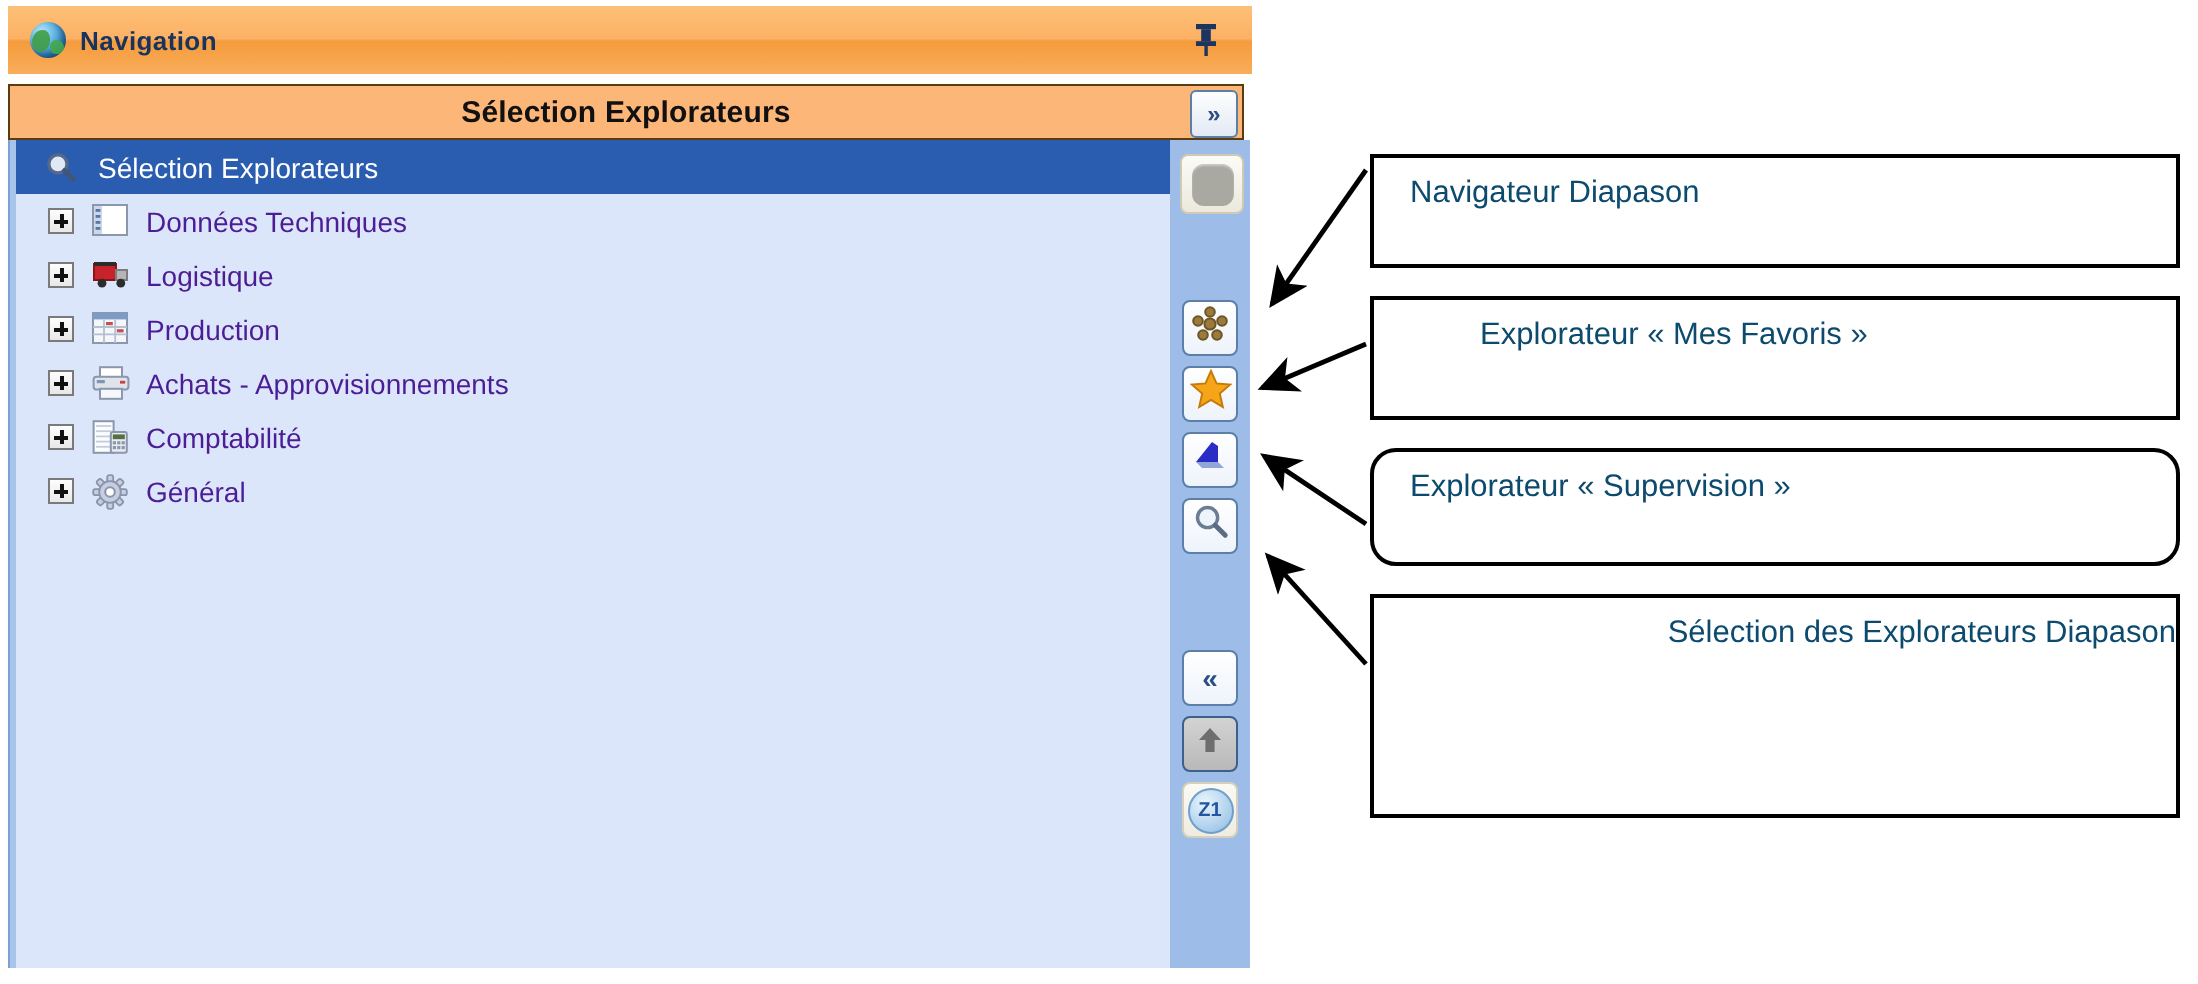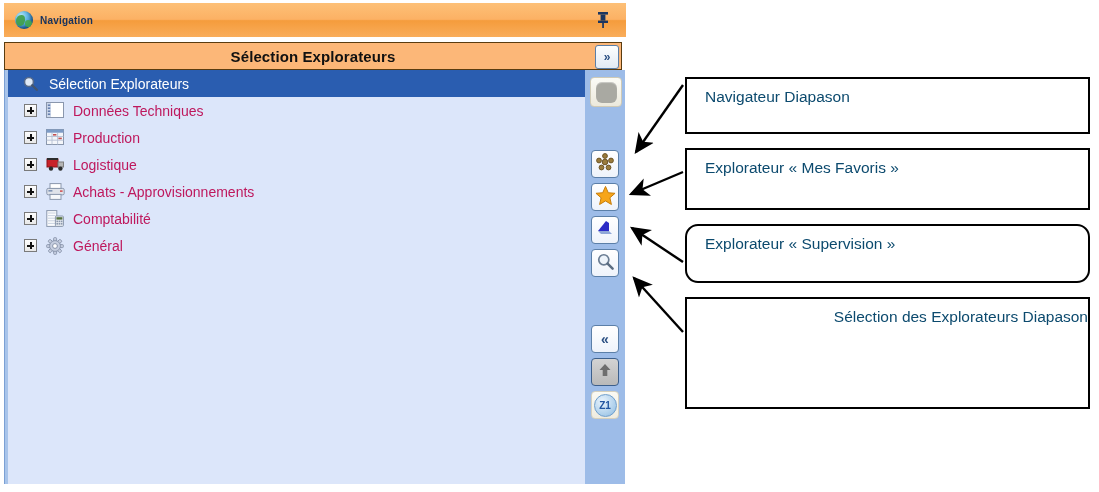--- a/index.html
+++ b/index.html
@@ -32,21 +32,21 @@
   }
   #title-bar .globe:before{
     content:"";position:absolute;left:1px;top:4px;width:9px;height:11px;
     background:#3f9e49;border-radius:60% 40% 55% 45%;opacity:.92;
   }
   #title-bar .globe:after{
     content:"";position:absolute;left:10px;top:9px;width:7px;height:7px;
     background:#44a84e;border-radius:50% 60% 40% 50%;opacity:.9;
   }
   #title-text{
-    font-size:10px;font-weight:bold;color:#17335e;letter-spacing:.2px;text-align:center;
+    font-size:13px;font-weight:bold;color:#17335e;letter-spacing:.2px;text-align:center;
   }
   #pin-icon{
     position:absolute;right:16px;top:8px;width:14px;height:18px;
   }
 
   #subheader{
     position:absolute;left:4px;top:42px;width:618px;height:28px;
     background:#fcb778;border:1px solid #5a3c10;
     box-sizing:border-box;
     display:flex;align-items:center;justify-content:center;
@@ -69,21 +69,21 @@
     border-left:1px solid #7ba0d4;
     box-sizing:border-box;
   }
   #tree{
     position:absolute;left:3px;top:0px;width:578px;height:414px;
     background:#dce6fa;
     overflow:hidden;
   }
   .row{
     height:27px;display:flex;align-items:center;
-    font-size:14px;color:#be185d;
+    font-size:14px;color:#4c1d95;
     white-space:nowrap;
   }
   .row.selected{
     background:#2a5db0;color:#ffffff;
   }
   .plus{
     width:13px;height:13px;flex:none;margin-left:16px;margin-right:9px;
     background:linear-gradient(to bottom,#fdfdfd,#e8e8e8);
     border:1px solid #7a7a7a;
     position:relative;box-sizing:border-box;
@@ -177,46 +177,46 @@
                 <rect x="1.8" y="2.5" width="2.4" height="1.4"></rect>
                 <rect x="1.8" y="5.5" width="2.4" height="1.4"></rect>
                 <rect x="1.8" y="8.5" width="2.4" height="1.4"></rect>
                 <rect x="1.8" y="11.5" width="2.4" height="1.4"></rect>
               </g>
             </svg></span>
           <span class="lbl">Données Techniques</span>
         </div>
         <div class="row">
           <span class="plus"></span>
+          <span class="nicon"><svg width="19" height="16" viewBox="0 0 19 16">
+              <rect x="1" y="3" width="11" height="8" fill="#c8222a" stroke="#8d1219"></rect>
+              <rect x="12" y="6" width="5.5" height="5" fill="#b5b5b5" stroke="#7d7d7d"></rect>
+              <rect x="1" y="2" width="11" height="2" fill="#2c2c2c"></rect>
+              <circle cx="5" cy="12.6" r="2.2" fill="#2c2c2c"></circle>
+              <circle cx="14.4" cy="12.6" r="2.2" fill="#2c2c2c"></circle>
+            </svg></span>
+          <span class="lbl">Logistique</span>
+        </div>
+        <div class="row">
+          <span class="plus"></span>
           <span class="nicon"><svg width="18" height="16" viewBox="0 0 18 16">
               <rect x="0.5" y="0.5" width="17" height="15" fill="#f4f6fa" stroke="#8a97ad"></rect>
               <rect x="0.5" y="0.5" width="17" height="3.2" fill="#7d9bc6"></rect>
               <g stroke="#b4c0d4" stroke-width="0.9">
                 <line x1="6" y1="4" x2="6" y2="15.5"></line>
                 <line x1="11.6" y1="4" x2="11.6" y2="15.5"></line>
                 <line x1="0.5" y1="7.5" x2="17.5" y2="7.5"></line>
                 <line x1="0.5" y1="11.2" x2="17.5" y2="11.2"></line>
               </g>
               <g fill="#c45050">
                 <rect x="7" y="5" width="3.4" height="1.6"></rect>
                 <rect x="12.4" y="8.6" width="3.4" height="1.6"></rect>
               </g>
             </svg></span>
           <span class="lbl">Production</span>
-        </div>
-        <div class="row">
-          <span class="plus"></span>
-          <span class="nicon"><svg width="19" height="16" viewBox="0 0 19 16">
-              <rect x="1" y="3" width="11" height="8" fill="#c8222a" stroke="#8d1219"></rect>
-              <rect x="12" y="6" width="5.5" height="5" fill="#b5b5b5" stroke="#7d7d7d"></rect>
-              <rect x="1" y="2" width="11" height="2" fill="#2c2c2c"></rect>
-              <circle cx="5" cy="12.6" r="2.2" fill="#2c2c2c"></circle>
-              <circle cx="14.4" cy="12.6" r="2.2" fill="#2c2c2c"></circle>
-            </svg></span>
-          <span class="lbl">Logistique</span>
         </div>
         <div class="row">
           <span class="plus"></span>
           <span class="nicon"><svg width="19" height="17" viewBox="0 0 19 17">
               <rect x="4" y="0.6" width="11" height="5" fill="#ffffff" stroke="#8a97ad"></rect>
               <rect x="0.8" y="5.4" width="17.4" height="6.4" rx="1.4" fill="#dfe3ea" stroke="#8a97ad"></rect>
               <rect x="2.4" y="7" width="4" height="1.6" fill="#7f93b5"></rect>
               <rect x="14" y="7.4" width="2.6" height="1.4" fill="#cf4040"></rect>
               <rect x="4" y="11.4" width="11" height="5" fill="#f6f8fb" stroke="#8a97ad"></rect>
             </svg></span>
@@ -326,21 +326,21 @@
       <span style="position:relative;display:flex;align-items:center;justify-content:center;width:21px;height:21px;border-radius:50%;background:radial-gradient(circle at 35% 30%,#eaf4fd,#a9cdea 70%,#7fb0da 100%);border:1px solid #6f9fcd;color:#2256a0;font-size:10px;font-weight:bold;">Z1</span>
     </div>
 
   </div>
 </div>
 
 <div class="callout" style="left:685px;top:77px;width:405px;height:57px;">
   <span>Navigateur Diapason</span>
 </div>
 
-<div class="callout" style="left:685px;top:148px;width:405px;height:62px;">
+<div class="callout" style="left:685px;top:148px;width:405px;height:62px;padding-left:35px;">
   <span>Explorateur « Mes Favoris  »</span>
 </div>
 
 <div class="callout" style="left:685px;top:224px;width:405px;height:59px;border-radius:13px;">
   <span>Explorateur « Supervision »</span>
 </div>
 
 <div class="callout" style="left:685px;top:297px;width:405px;height:112px;justify-content:flex-end;">
   <span>Sélection des Explorateurs Diapason</span>
 </div>

